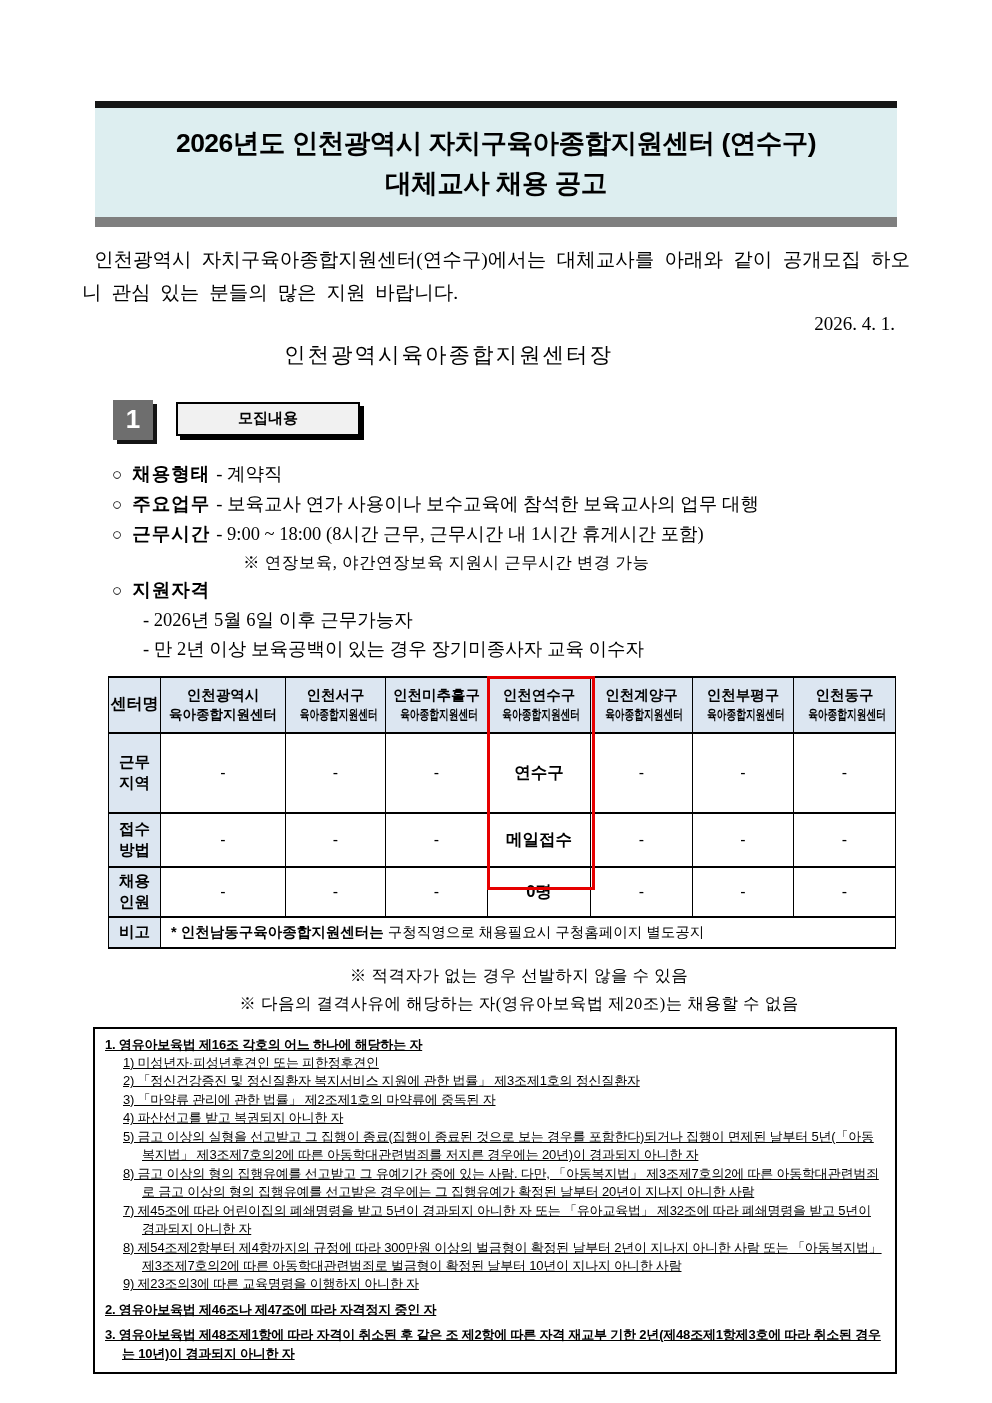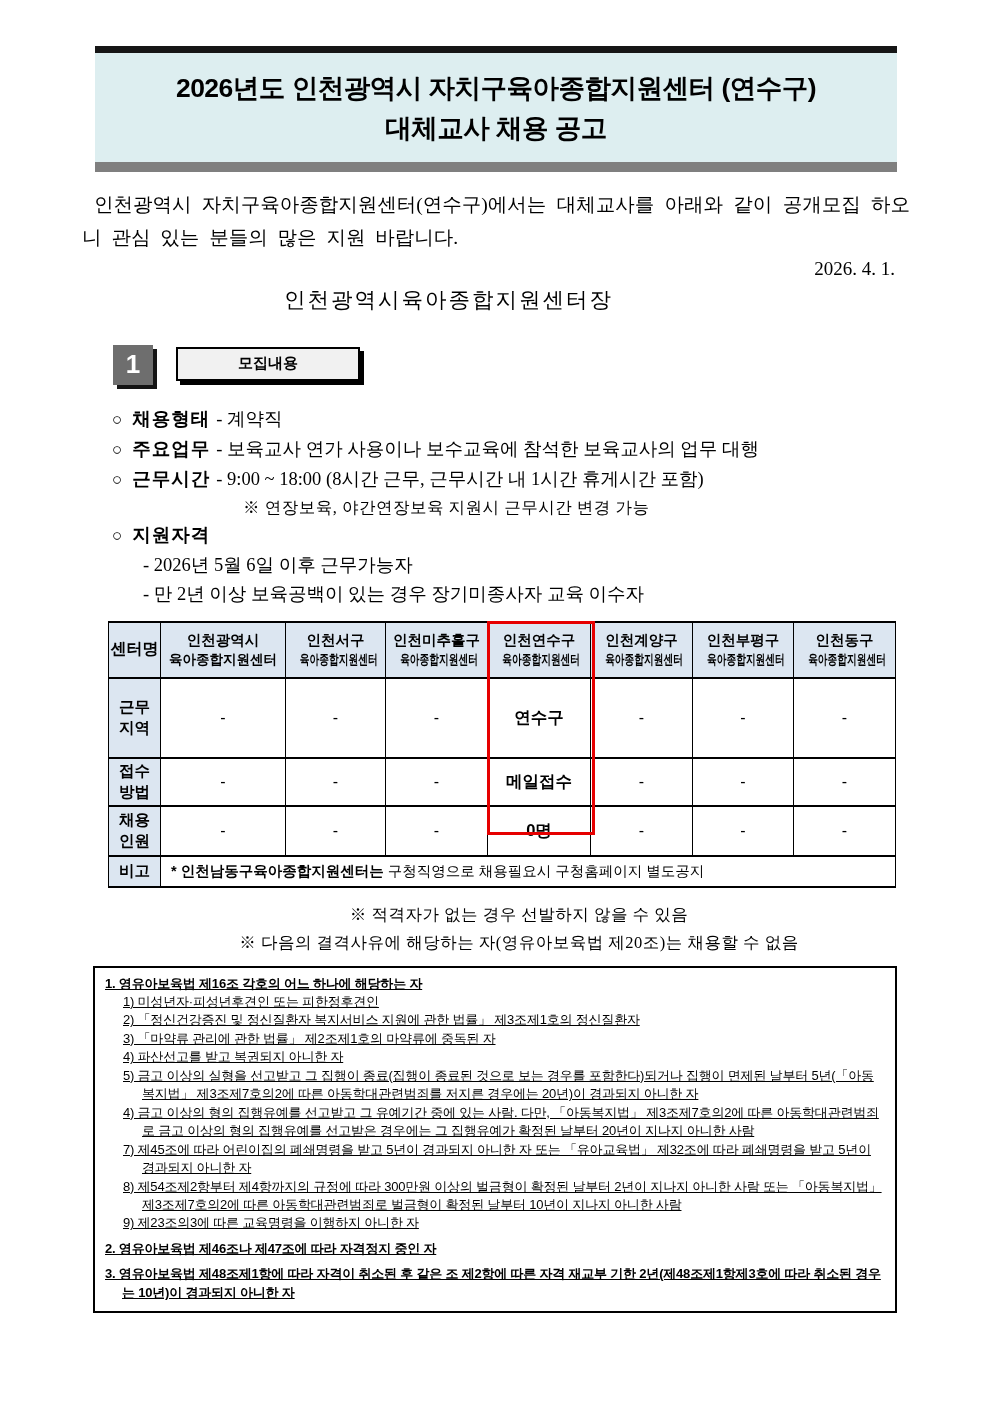--- a/index.html
+++ b/index.html
@@ -1,19 +1,19 @@
 <!DOCTYPE html>
 <html lang="ko"><head>
 <meta charset="utf-8">
 <style>
   html,body { margin:0; padding:0; background:#ffffff; }
   .page {
     width: 992px; height: 1403px; box-sizing: border-box;
     background: #ffffff; position: relative;
-    padding-top: 46px;
+    padding-top: 101px;
     font-family: "Liberation Serif", serif; color:#000;
     overflow: hidden;
   }
   
   .banner { margin: 0 95px; }
   .banner-topbar { height: 7px; background: #161616; }
   .banner-body { background: #ddeef0; text-align: center; padding: 16px 0 13px; }
   .banner-title {
     font-family: "Liberation Sans", sans-serif; font-weight: bold;
     font-size: 26.5px; line-height: 1.5; color: #000; letter-spacing: -0.5px;
@@ -181,21 +181,21 @@
         <td class="hd row-head">근무
 지역</td>
         <td class="cell">-</td>
         <td class="cell">-</td>
         <td class="cell">-</td>
         <td class="cell hl">연수구</td>
         <td class="cell">-</td>
         <td class="cell">-</td>
         <td class="cell">-</td>
       </tr>
-      <tr style="height:48px">
+      <tr style="height:54px">
         <td class="hd row-head">접수
 방법</td>
         <td class="cell">-</td>
         <td class="cell">-</td>
         <td class="cell">-</td>
         <td class="cell hl">메일접수</td>
         <td class="cell">-</td>
         <td class="cell">-</td>
         <td class="cell">-</td>
       </tr>
@@ -227,21 +227,21 @@
   </div>
 
   <div class="legal">
     <div class="l-title">1. 영유아보육법 제16조 각호의 어느 하나에 해당하는 자</div>
     <div class="l-items">
       <div class="l-item">1) 미성년자·피성년후견인 또는 피한정후견인</div>
       <div class="l-item">2) 「정신건강증진 및 정신질환자 복지서비스 지원에 관한 법률」 제3조제1호의 정신질환자</div>
       <div class="l-item">3) 「마약류 관리에 관한 법률」 제2조제1호의 마약류에 중독된 자</div>
       <div class="l-item">4) 파산선고를 받고 복권되지 아니한 자</div>
       <div class="l-item">5) 금고 이상의 실형을 선고받고 그 집행이 종료(집행이 종료된 것으로 보는 경우를 포함한다)되거나 집행이 면제된 날부터 5년(「아동복지법」 제3조제7호의2에 따른 아동학대관련범죄를 저지른 경우에는 20년)이 경과되지 아니한 자</div>
-      <div class="l-item">4) 금고 이상의 형의 집행유예를 선고받고 그 유예기간 중에 있는 사람. 다만, 「아동복지법」 제3조제7호의2에 따른 아동학대관련범죄로 금고 이상의 형의 집행유예를 선고받은 경우에는 그 집행유예가 확정된 날부터 20년이 지나지 아니한 사람</div>
+      <div class="l-item">8) 금고 이상의 형의 집행유예를 선고받고 그 유예기간 중에 있는 사람. 다만, 「아동복지법」 제3조제7호의2에 따른 아동학대관련범죄로 금고 이상의 형의 집행유예를 선고받은 경우에는 그 집행유예가 확정된 날부터 20년이 지나지 아니한 사람</div>
       <div class="l-item">7) 제45조에 따라 어린이집의 폐쇄명령을 받고 5년이 경과되지 아니한 자 또는 「유아교육법」 제32조에 따라 폐쇄명령을 받고 5년이 경과되지 아니한 자</div>
       <div class="l-item">8) 제54조제2항부터 제4항까지의 규정에 따라 300만원 이상의 벌금형이 확정된 날부터 2년이 지나지 아니한 사람 또는 「아동복지법」 제3조제7호의2에 따른 아동학대관련범죄로 벌금형이 확정된 날부터 10년이 지나지 아니한 사람</div>
       <div class="l-item">9) 제23조의3에 따른 교육명령을 이행하지 아니한 자</div>
     </div>
     <div class="l-title">2. 영유아보육법 제46조나 제47조에 따라 자격정지 중인 자</div>
     <div class="l-title">3. 영유아보육법 제48조제1항에 따라 자격이 취소된 후 같은 조 제2항에 따른 자격 재교부 기한 2년(제48조제1항제3호에 따라 취소된 경우는 10년)이 경과되지 아니한 자</div>
   </div>
 
 </div>
 

